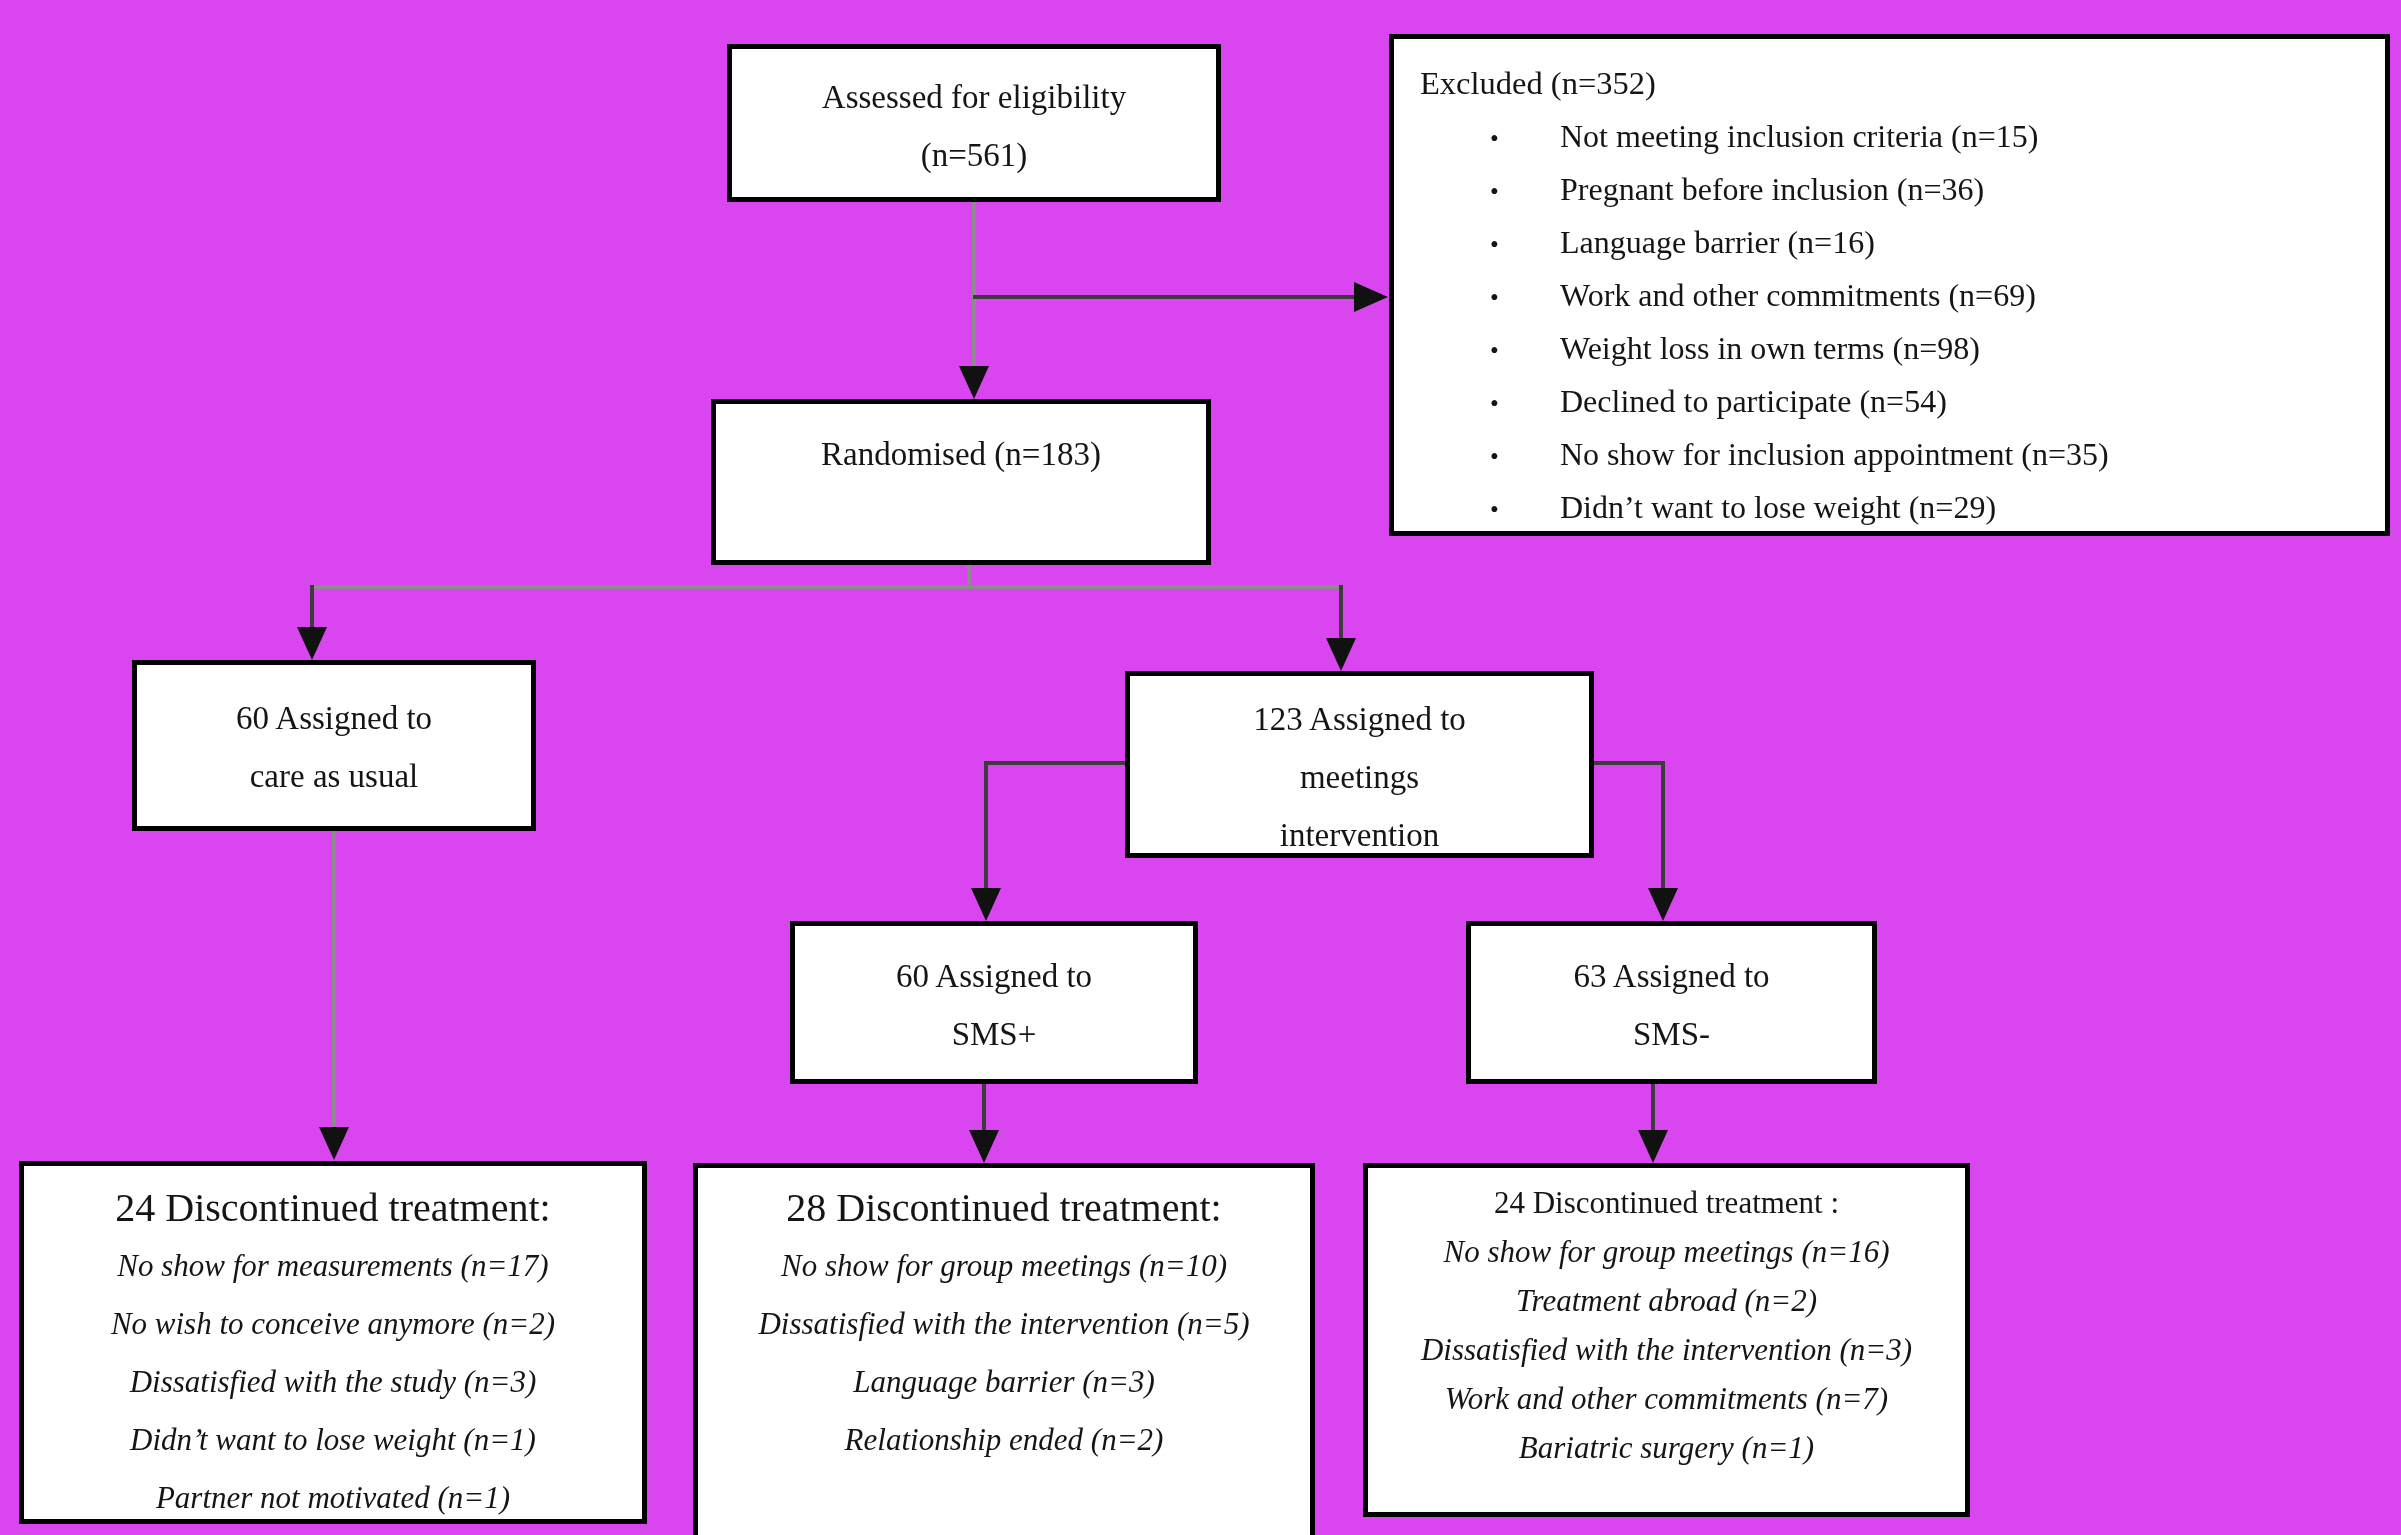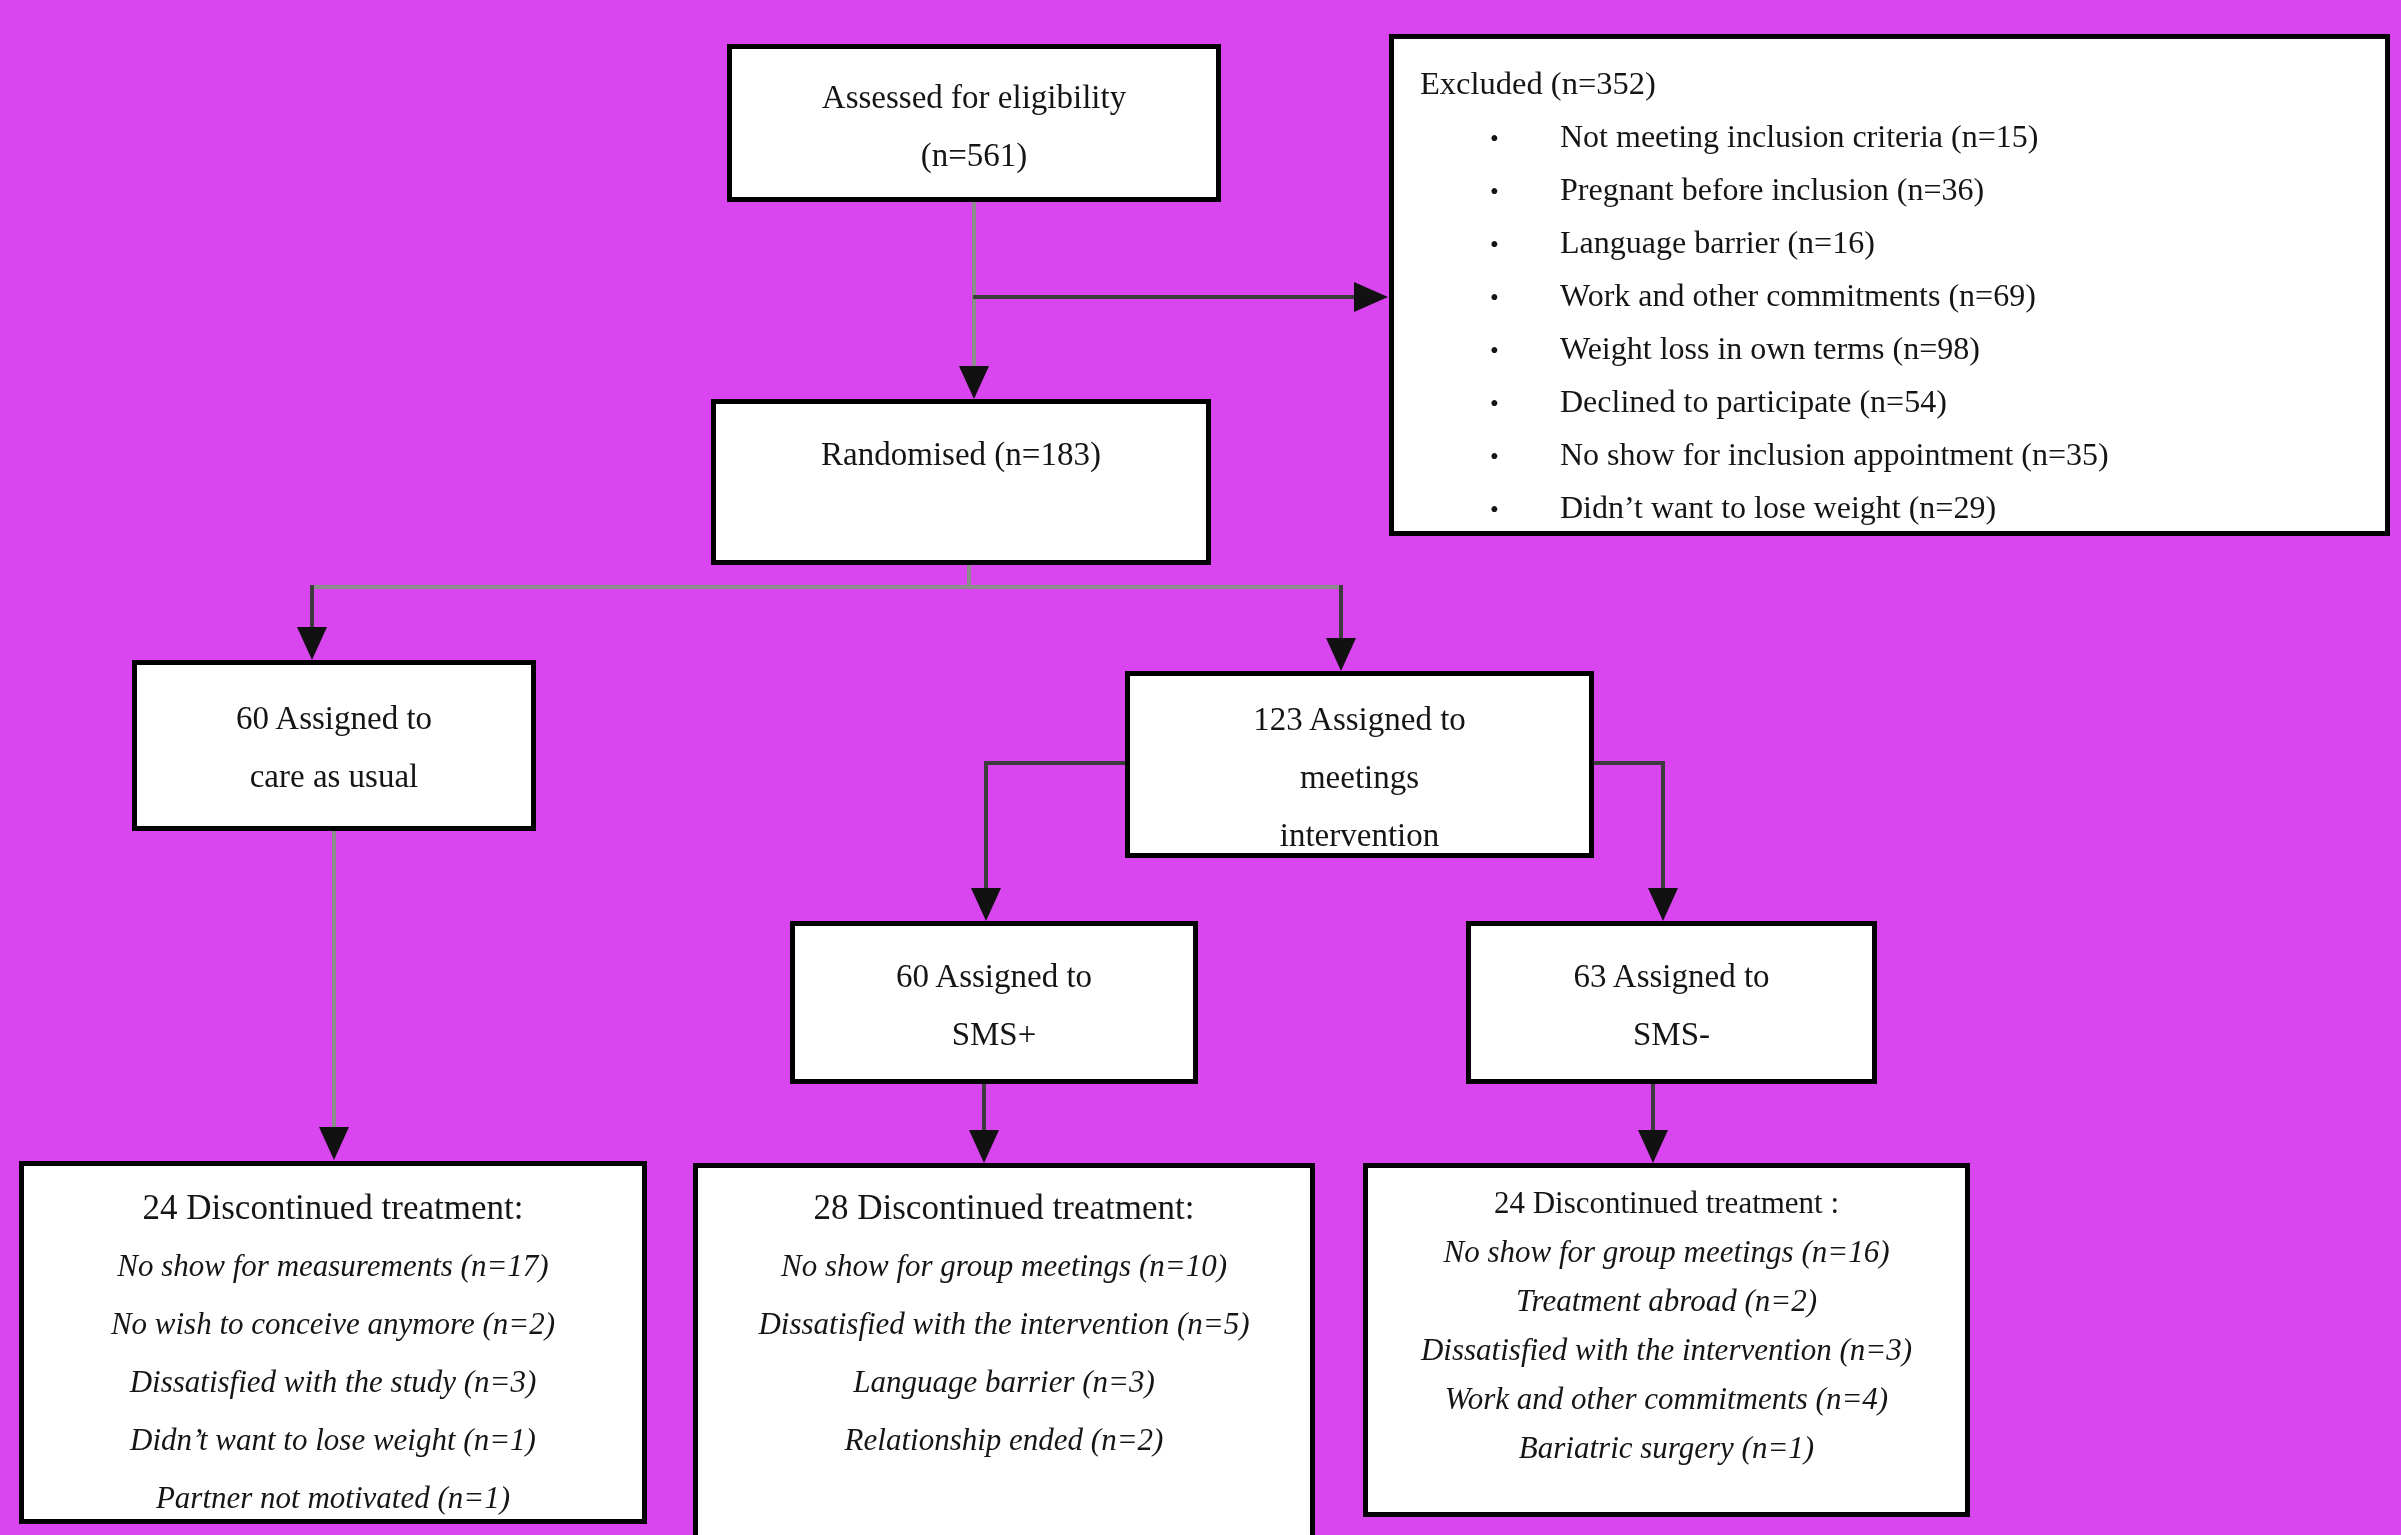--- a/index.html
+++ b/index.html
@@ -19,21 +19,21 @@
     box-sizing:border-box;
   }
   .center{text-align:center;}
   .boxline{font-size:33px;line-height:58px;white-space:nowrap;}
   
   #excluded{padding:17px 9px 0 26px;}
   .exc-title{font-size:32.5px;line-height:55px;white-space:nowrap;}
   .exc-item{display:flex;align-items:baseline;font-size:32px;line-height:50px;white-space:nowrap;}
   .exc-item .bullet{margin-left:70px;width:70px;font-size:25px;}
   
-  .disc-title{font-size:35px;white-space:nowrap;}
+  .disc-title{font-size:40px;white-space:nowrap;}
   .disc-item{font-style:italic;font-size:31px;white-space:nowrap;}
   #discL .disc-title,#discL .disc-item{line-height:58px;}
   #discM .disc-title,#discM .disc-item{line-height:58px;}
   #discR .disc-title,#discR .disc-item{line-height:49px;font-size:31px;}
   
   .hline,.vline{position:absolute;}
   .vline{width:4px;}
   .hline{height:4px;}
   .gray{background:#8c8c8c;}
   .dark{background:#3c3c3c;}
@@ -169,18 +169,18 @@
     <div class="disc-item">Dissatisfied with the intervention (n=5)</div>
     <div class="disc-item">Language barrier (n=3)</div>
     <div class="disc-item">Relationship ended (n=2)</div>
   </div>
 
   <div class="box center" id="discR" style="left:1363px;top:1163px;width:607px;height:354px;padding-top:10.3px;">
     <div class="disc-title">24 Discontinued treatment :</div>
     <div class="disc-item">No show for group meetings (n=16)</div>
     <div class="disc-item">Treatment abroad (n=2)</div>
     <div class="disc-item">Dissatisfied with the intervention (n=3)</div>
-    <div class="disc-item">Work and other commitments (n=4)</div>
+    <div class="disc-item">Work and other commitments (n=7)</div>
     <div class="disc-item">Bariatric surgery (n=1)</div>
   </div>
 
 </div>
 
 
 </body></html>

